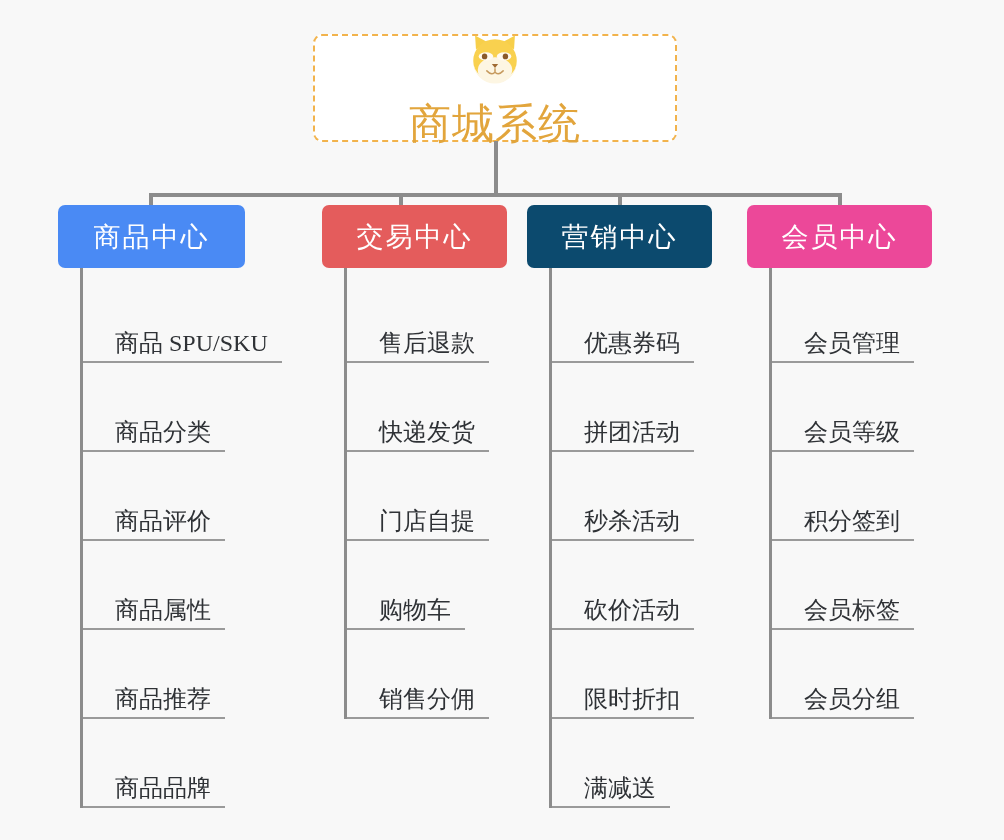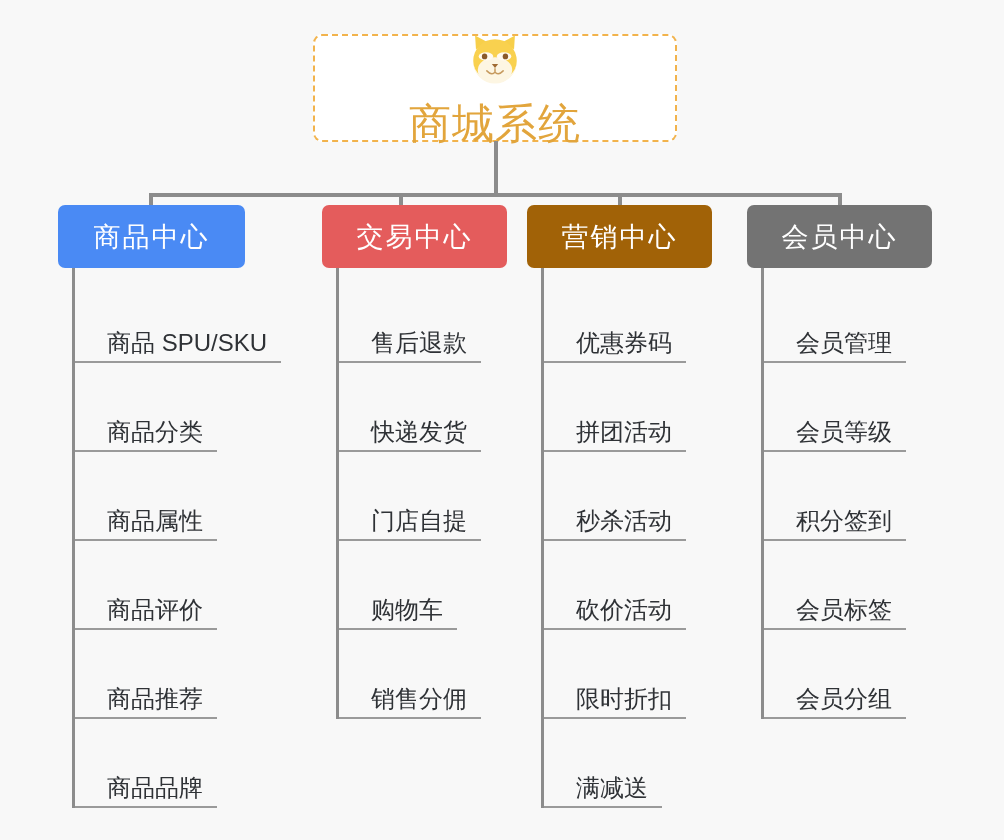--- a/index.html
+++ b/index.html
@@ -71,23 +71,24 @@
     align-items: center;
     justify-content: center;
     color: #ffffff;
     font-size: 27px;
     letter-spacing: 2px;
     white-space: nowrap;
     text-align: center;
   }
   .leaf-wrap {
     position: relative;
-    margin-left: 14px;
+    margin-left: 22px;
     border-left: 3px solid #8c8c8c;
     padding-top: 6px;
+    font-family: Liberation Serif, serif;
   }
   .leaf {
     position: relative;
     height: 89px;
     box-sizing: border-box;
     display: flex;
     align-items: flex-end;
   }
   .leaf-label {
     display: inline-block;
@@ -147,24 +148,24 @@
   <div class="column col-0">
     <div class="cat-header" style="background:#4a8af4;">商品中心</div>
     <div class="leaf-wrap">
       <div class="leaf">
           <span class="leaf-label">商品 SPU/SKU</span>
         </div>
       <div class="leaf">
           <span class="leaf-label">商品分类</span>
         </div>
       <div class="leaf">
+          <span class="leaf-label">商品评价</span>
+        </div>
+      <div class="leaf">
           <span class="leaf-label">商品属性</span>
-        </div>
-      <div class="leaf">
-          <span class="leaf-label">商品评价</span>
         </div>
       <div class="leaf">
           <span class="leaf-label">商品推荐</span>
         </div>
       <div class="leaf">
           <span class="leaf-label">商品品牌</span>
         </div>
     </div>
   </div>
 
@@ -183,21 +184,21 @@
       <div class="leaf">
           <span class="leaf-label">购物车</span>
         </div>
       <div class="leaf">
           <span class="leaf-label">销售分佣</span>
         </div>
     </div>
   </div>
 
   <div class="column col-2">
-    <div class="cat-header" style="background:#a16207;">营销中心</div>
+    <div class="cat-header" style="background:#0c4a6e;">营销中心</div>
     <div class="leaf-wrap">
       <div class="leaf">
           <span class="leaf-label">优惠券码</span>
         </div>
       <div class="leaf">
           <span class="leaf-label">拼团活动</span>
         </div>
       <div class="leaf">
           <span class="leaf-label">秒杀活动</span>
         </div>
@@ -207,21 +208,21 @@
       <div class="leaf">
           <span class="leaf-label">限时折扣</span>
         </div>
       <div class="leaf">
           <span class="leaf-label">满减送</span>
         </div>
     </div>
   </div>
 
   <div class="column col-3">
-    <div class="cat-header" style="background:#737373;">会员中心</div>
+    <div class="cat-header" style="background:#ec4899;">会员中心</div>
     <div class="leaf-wrap">
       <div class="leaf">
           <span class="leaf-label">会员管理</span>
         </div>
       <div class="leaf">
           <span class="leaf-label">会员等级</span>
         </div>
       <div class="leaf">
           <span class="leaf-label">积分签到</span>
         </div>

